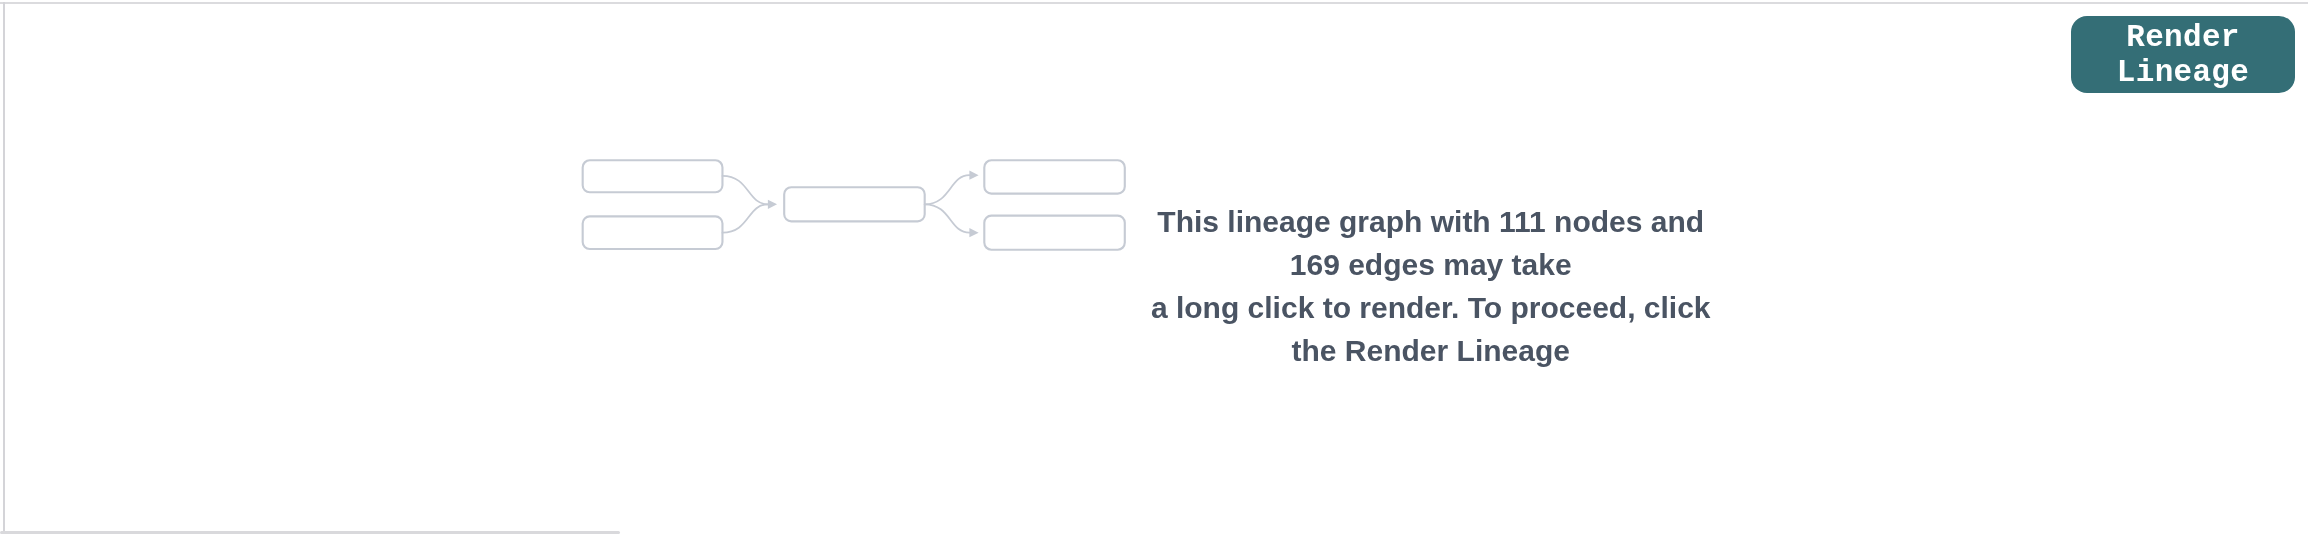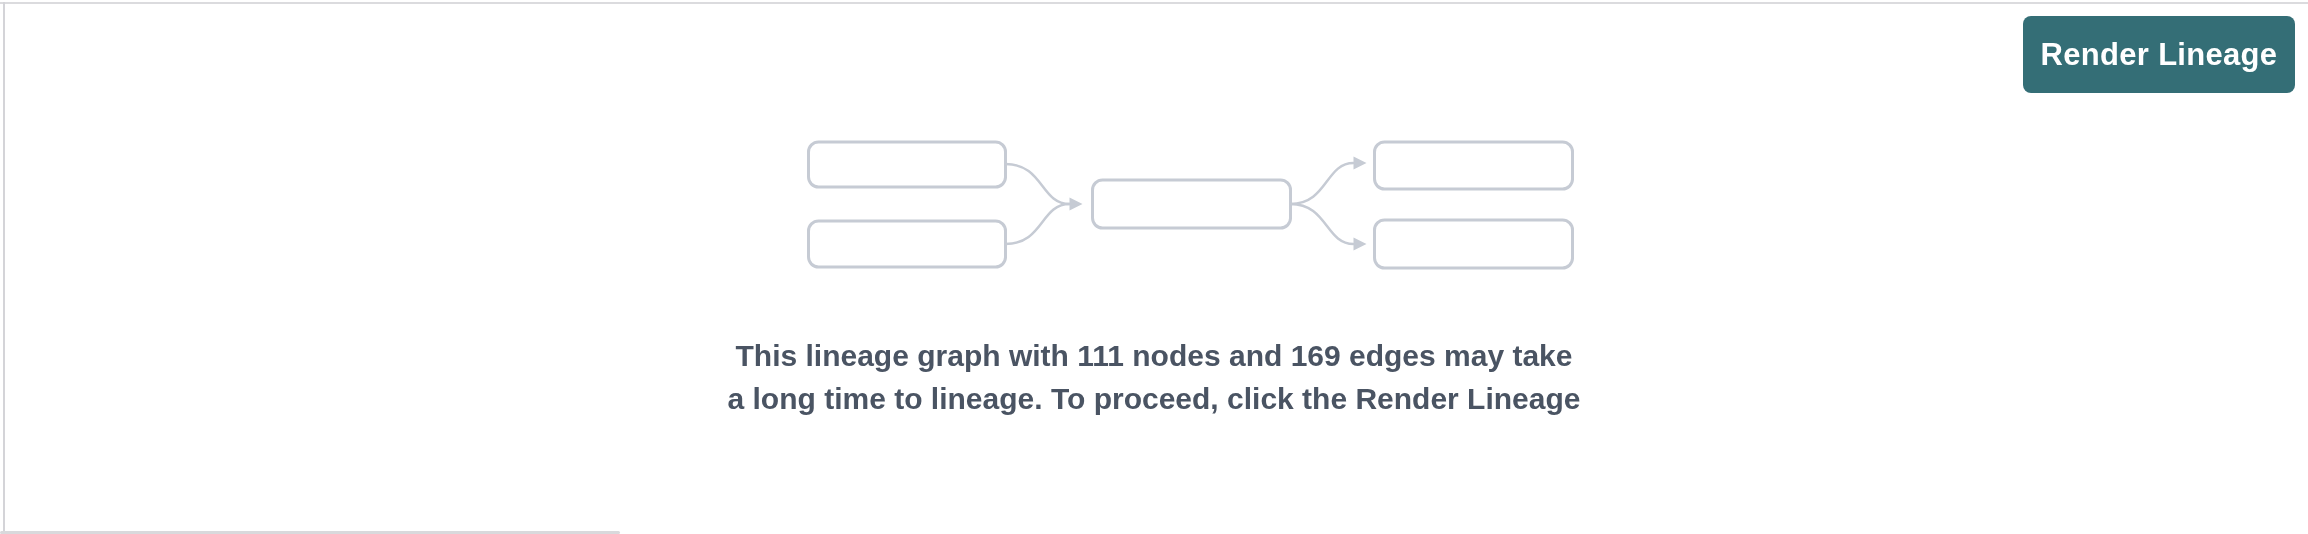--- a/index.html
+++ b/index.html
@@ -28,41 +28,41 @@
     top: 2px;
     left: 3px;
     bottom: 0;
     width: 2px;
     background: #d4d4d8;
   }
   .render-btn {
     position: absolute;
     top: 16px;
     right: 13px;
-    width: 272px;
+    width: 224px;
     height: 77px;
     background: #346e76;
     color: #ffffff;
-    font-family: Liberation Sans, sans-serif;
+    font-family: Liberation Mono, monospace;
     font-size: 31px;
     font-weight: bold;
     letter-spacing: 0.3px;
     border: none;
-    border-radius: 8px;
+    border-radius: 16px;
     cursor: pointer;
     text-align: center;
   }
   .placeholder {
     position: absolute;
     top: 138px;
     left: 50%;
     transform: translateX(-50%);
     display: flex;
-    flex-direction: column;
-    align-items: flex-end;
+    flex-direction: row;
+    align-items: flex-start;
   }
   .illustration {
     display: block;
     width: 780px;
     height: 134px;
   }
   .illustration rect {
     fill: #ffffff;
     stroke: #c6cbd4;
     stroke-width: 3;
@@ -122,20 +122,20 @@
       <polygon points="269,59.5 282,66 269,72.5"></polygon>
 
       <path d="M 490 66 C 527 66, 525 25, 553 25"></path>
       <polygon points="553,18.5 566,25 553,31.5"></polygon>
       <path d="M 490 66 C 527 66, 525 106, 553 106"></path>
       <polygon points="553,99.5 566,106 553,112.5"></polygon>
     </svg>
 
     <div class="message">
       <div>This lineage graph with 111 nodes and 169 edges may take</div>
-      <div>a long time to lineage. To proceed, click the Render Lineage</div>
+      <div>a long click to render. To proceed, click the Render Lineage</div>
     </div>
 
   </div>
 
   <div class="bottom-scrollbar"></div>
 
 </div>
 
 </body></html>

